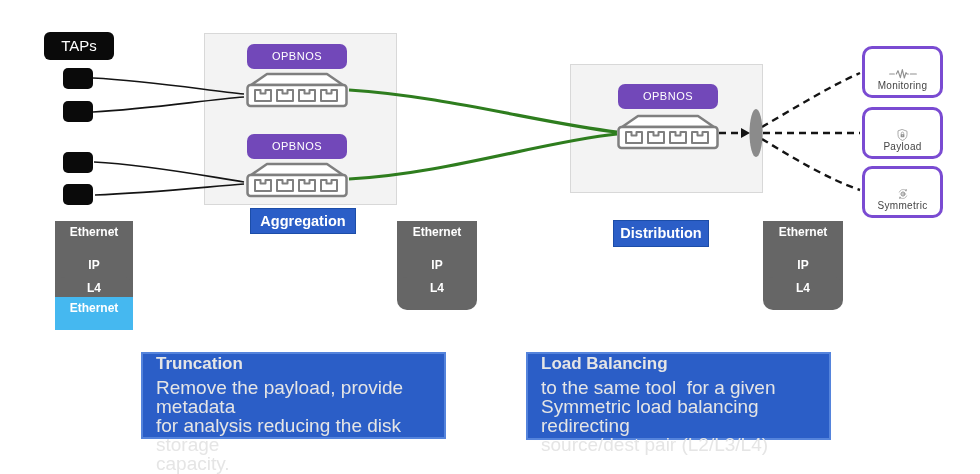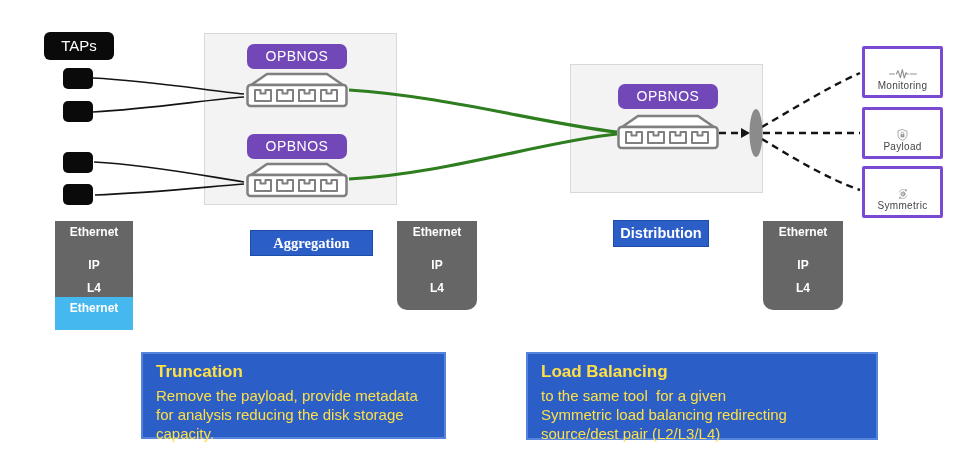--- a/index.html
+++ b/index.html
@@ -16,59 +16,59 @@
   .wire-black{fill:none;stroke:#141414;stroke-width:1.6px;}
   .wire-green{fill:none;stroke:var(--green);stroke-width:3.2px;}
   .wire-dashed{fill:none;stroke:#141414;stroke-width:2.4px;stroke-dasharray:7 5;}
   
   .taps-label{position:absolute;left:44px;top:32px;width:70px;height:28px;background:#0a0a0a;border-radius:6px;
     color:#fff;font-size:15px;text-align:center;line-height:28px;}
   .tap{position:absolute;left:63px;width:30px;height:21px;background:#0a0a0a;border-radius:5px;}
   .tap1{top:68px;}.tap2{top:101px;}.tap3{top:152px;}.tap4{top:184px;}
   
   .badge{position:absolute;width:100px;height:25px;background:var(--purple);border-radius:7px;
-    color:#fff;font-size:14px;font-weight:500;letter-spacing:.5px;text-align:center;line-height:25px;}
+    color:#fff;font-size:11px;font-weight:500;letter-spacing:.5px;text-align:center;line-height:25px;}
   .badge-a1{left:247px;top:44px;}
   .badge-a2{left:247px;top:134px;}
   .badge-d{left:618px;top:84px;}
   
   .switch{position:absolute;width:104px;height:38px;}
   .sw-a1{left:245px;top:71px;}
   .sw-a2{left:245px;top:161px;}
   .sw-d{left:616px;top:113px;}
   .sw-shape{fill:#fff;stroke:#7f7f7f;stroke-width:2.5px;stroke-linejoin:round;}
   .sw-port{fill:#fff;stroke:#7f7f7f;stroke-width:2px;stroke-linejoin:round;}
   
   .tool{position:absolute;left:862px;width:81px;height:52px;background:#fff;border:3px solid var(--tool-border);
-    border-radius:2px;box-sizing:border-box;display:flex;flex-direction:column;align-items:center;
+    border-radius:10px;box-sizing:border-box;display:flex;flex-direction:column;align-items:center;
     justify-content:space-between;padding:19px 0 4px;}
   .tool-mon{top:46px;}.tool-sec{top:107px;}.tool-ops{top:166px;}
   .tool-label{font-size:10px;color:#454545;font-weight:500;letter-spacing:.3px;}
   .ic{stroke:var(--icon-gray);fill:none;stroke-linecap:round;stroke-linejoin:round;}
   .ic-fill{fill:var(--icon-gray);stroke:none;}
   
   .stack-row{position:absolute;height:33px;background:var(--stack-gray);color:#fff;font-weight:bold;
     font-size:12px;text-align:center;line-height:22px;}
   .s1{left:55px;width:78px;}
   .s2{left:397px;width:80px;}
   .s3{left:763px;width:80px;}
   .r1{top:221px;}.r2{top:246px;margin-top:8px;}.r3{top:277px;border-radius:10px;}.r4{top:297px;}
   .payload{background:var(--payload-blue);}
   
   .stage-label{position:absolute;background:var(--blue-fill);border:1px solid var(--label-border);
     box-sizing:border-box;color:#fff;font-weight:bold;font-size:14.5px;text-align:center;}
-  .lbl-agg{left:250px;top:230px;width:123px;height:26px;line-height:24px;font-family:Liberation Serif, serif;}
+  .lbl-agg{left:250px;top:208px;width:106px;height:26px;line-height:24px;}
   .lbl-dist{left:613px;top:220px;width:96px;height:27px;line-height:25px;}
   
   .callout{position:absolute;background:var(--blue-fill);border:2px solid var(--callout-border);
-    box-sizing:border-box;color:#fde047;padding:8px 13px;}
+    box-sizing:border-box;color:#e5e5e5;padding:0 13px;}
   .callout-trunc{left:141px;top:352px;width:305px;height:87px;}
-  .callout-lb{left:526px;top:352px;width:352px;height:88px;}
+  .callout-lb{left:526px;top:352px;width:305px;height:88px;}
   .callout-title{font-size:17px;font-weight:bold;margin:0 0 4px 0;}
-  .callout-line{font-size:15px;line-height:19px;white-space:pre-wrap;}
+  .callout-line{font-size:19px;line-height:19px;white-space:pre-wrap;}
 </style>
 </head>
 <body>
 
 <div class="canvas">
 
   <svg width="0" height="0" style="position:absolute" aria-hidden="true">
     <defs>
       <symbol id="sw" viewBox="0 0 104 38">
         <path class="sw-shape" d="M22,3 H82 L98,14 H6 Z"></path>

